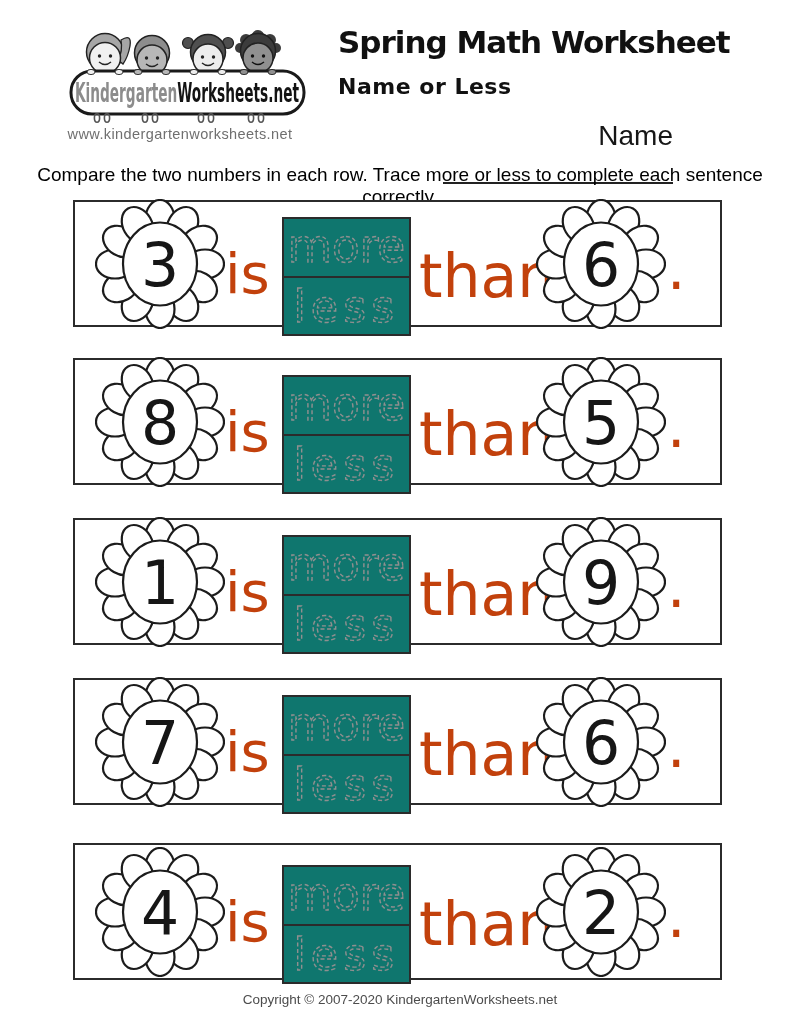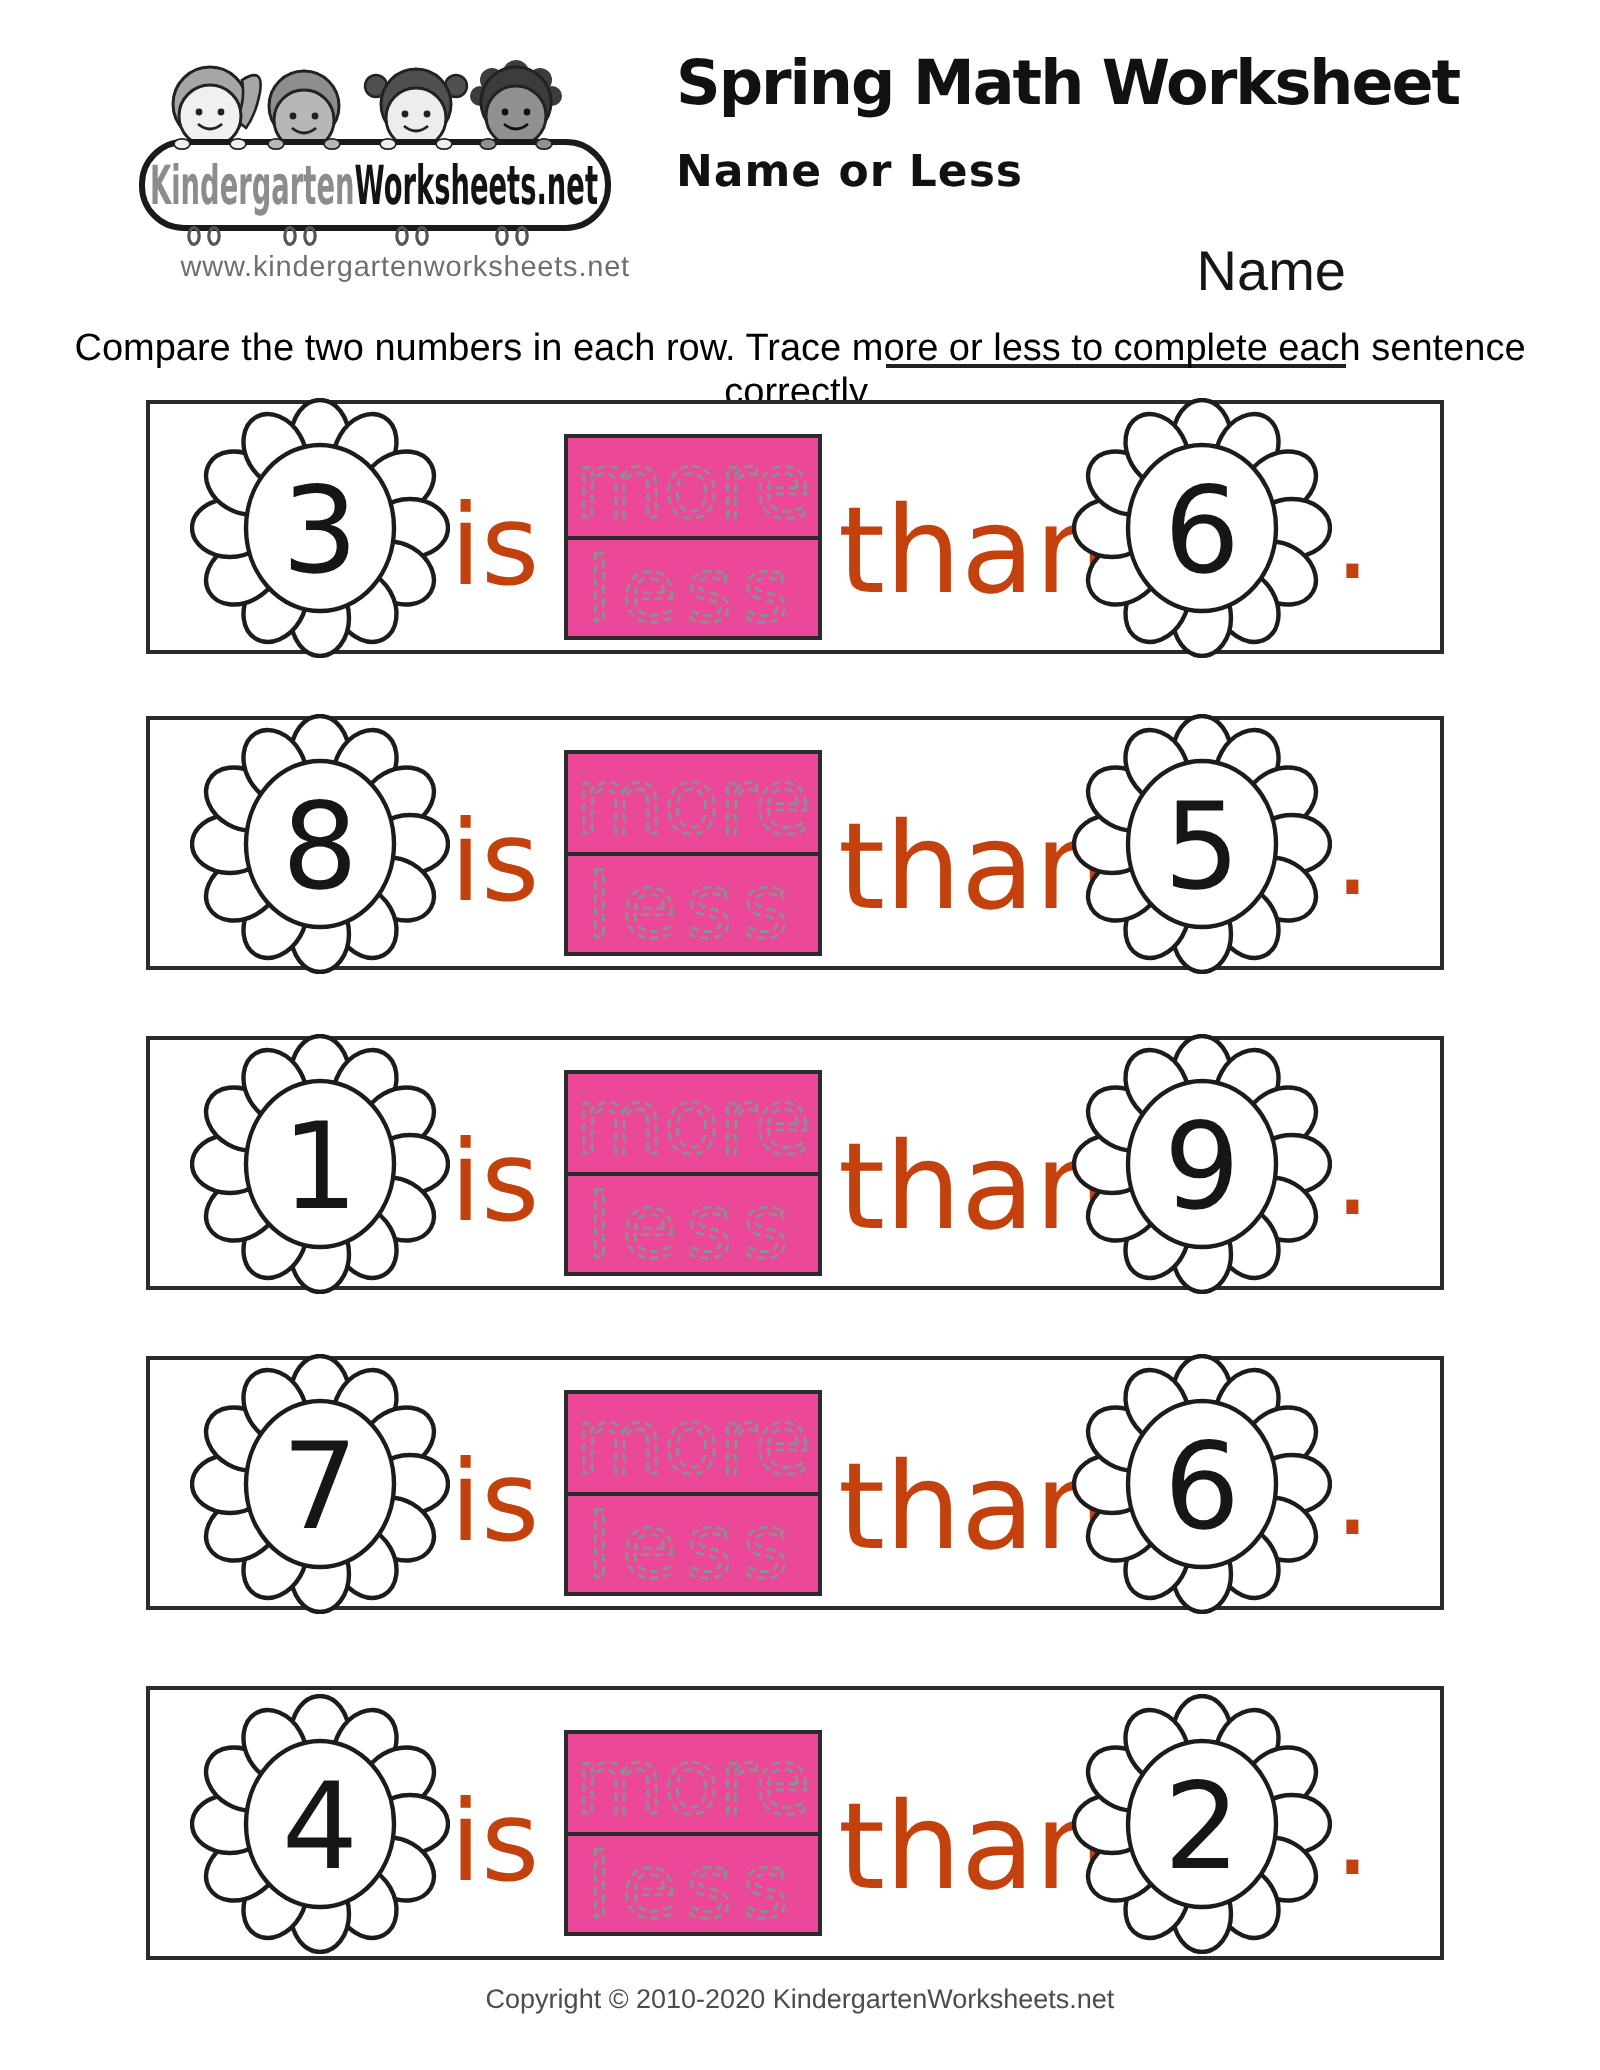--- a/index.html
+++ b/index.html
@@ -3,21 +3,21 @@
 <meta charset="utf-8">
 <style>
   html,body { margin:0; padding:0; background:#fff; }
   .page {
     position:relative; width:800px; height:1035px; background:#fff;
     font-family:"DejaVu Sans", sans-serif; overflow:hidden;
   }
   
   .logo { position:absolute; left:45px; top:12px; width:270px; height:114px; }
   .url {
-    position:absolute; left:45px; top:126px; width:270px; text-align:right;
+    position:absolute; left:45px; top:126px; width:270px; text-align:center;
     font-family:"Liberation Sans", sans-serif; font-size:14.5px; color:#6f6f6f;
     letter-spacing:.4px;
   }
   .title {
     position:absolute; left:338px; top:24px; margin:0;
     font-size:31px; font-weight:700; letter-spacing:-1px; color:#111;
   }
   .subtitle {
     position:absolute; left:338px; top:74px; margin:0;
     font-size:22px; font-weight:bold; color:#111; letter-spacing:.5px;
@@ -46,23 +46,23 @@
   .flower-right { left:461px; }
   .flower text { font-family:"DejaVu Sans", sans-serif; }
   .w { position:absolute; line-height:1; color:#c2410c; font-weight:400; }
   .w-is   { left:150px; top:44px; font-size:56px; }
   .w-than { left:344px; top:44px; font-size:60px; }
   .w-period { left:592px; top:38px; font-size:58px; }
   .row:nth-of-type(5) .w-is, .row:nth-of-type(5) .w-than { top:49px; }
   .row:nth-of-type(5) .w-period { top:43px; }
   .row:nth-of-type(5) .mlbox { top:20px; }
   .mlbox {
-    position:absolute; left:207px; top:15px; width:129px; height:103px;
+    position:absolute; left:207px; top:15px; width:129px; height:119px;
     border:2.5px solid #2b2b2b; box-sizing:border-box;
-    display:flex; flex-direction:column; background:#ec4899;
+    display:flex; flex-direction:column; background:#0f766e;
   }
   .mlcell { flex:1; position:relative; }
   .mlcell.top { border-bottom:2.5px solid #2b2b2b; }
   .mlcell svg { position:absolute; inset:0; width:100%; height:100%; }
   
   .footer {
     position:absolute; top:991px; left:0; width:100%; text-align:center;
     font-family:"Liberation Sans", sans-serif; font-size:13.5px; color:#4c4c4c;
     line-height:1.35;
   }
@@ -321,16 +321,16 @@
     <div class="flower flower-right">
       <svg viewBox="0 0 130 130">
           <use href="#flowerbase"></use>
           <text x="65" y="87" text-anchor="middle" font-size="60" fill="#161616">2</text>
         </svg>
     </div>
     <span class="w w-period">.</span>
   </section>
 
   <div class="footer">
-    <div>Copyright © 2010-2020 KindergartenWorksheets.net</div>
+    <div>Copyright © 2007-2020 KindergartenWorksheets.net</div>
   </div>
 
 </div>
 
 </body></html>

